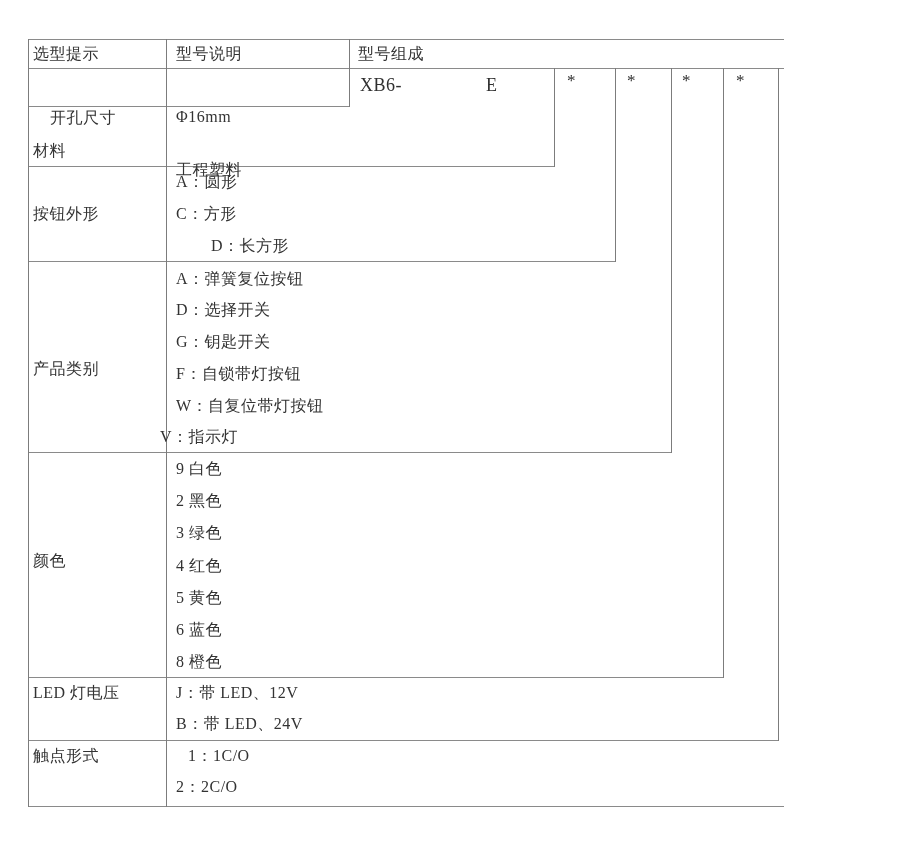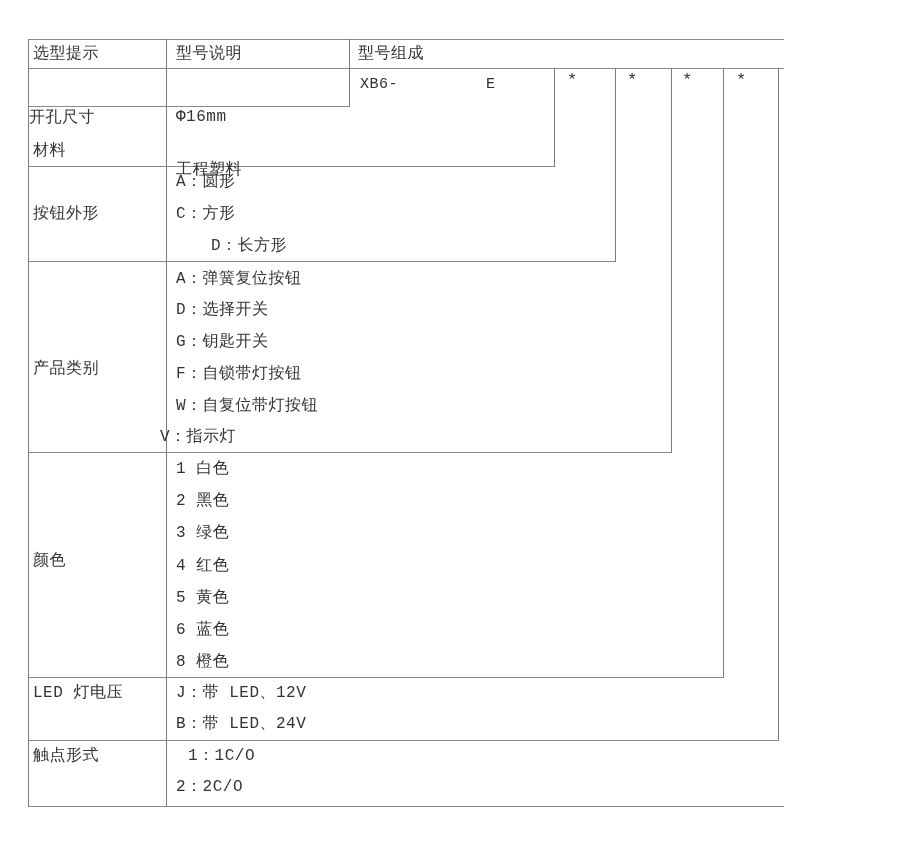--- a/index.html
+++ b/index.html
@@ -5,21 +5,21 @@
   html, body {
     margin: 0;
     padding: 0;
     background: #ffffff;
   }
   #canvas {
     position: relative;
     width: 784px;
     height: 847px;
     background: #ffffff;
-    font-family: Liberation Mono, monospace;
+    font-family: Liberation Serif, serif;
     color: #333333;
     overflow: hidden;
   }
   .hl {            
     position: absolute;
     height: 1px;
     background: #8a8a8a;
   }
   .vl {            
     position: absolute;
@@ -27,21 +27,21 @@
     background: #7c7c7c;
   }
   .t {             
     position: absolute;
     font-size: 16px;
     line-height: 20px;
     white-space: nowrap;
     letter-spacing: 0.5px;
   }
   .model-txt {
-    font-size: 15px;
+    font-size: 18px;
     line-height: 20px;
     color: #2f2f2f;
   }
   .star {
     font-size: 17px;
     color: #2f2f2f;
   }
 </style>
 </head>
 <body>
@@ -73,21 +73,21 @@
   <div class="t" style="left:358px; top:44px;">型号组成</div>
 
   <div class="t model-txt" style="left:360px; top:75px;">XB6-</div>
   <div class="t model-txt" style="left:486px; top:75px;">E</div>
   <div class="t star" style="left:567px; top:71px;">*</div>
   <div class="t star" style="left:627px; top:71px;">*</div>
   <div class="t star" style="left:682px; top:71px;">*</div>
   <div class="t star" style="left:736px; top:71px;">*</div>
   <div class="t star" style="left:789px; top:71px;">*</div>
 
-  <div class="t" style="left:29px; top:108px;">开孔尺寸</div>
+  <div class="t" style="left:50px; top:108px;">开孔尺寸</div>
   <div class="t" style="left:33px; top:141px;">材料</div>
   <div class="t" style="left:33px; top:204px;">按钮外形</div>
   <div class="t" style="left:33px; top:359px;">产品类别</div>
   <div class="t" style="left:33px; top:551px;">颜色</div>
   <div class="t" style="left:33px; top:683px;">LED 灯电压</div>
   <div class="t" style="left:33px; top:746px;">触点形式</div>
 
   <div class="t" style="left:176px; top:107px;">Φ16mm</div>
   <div class="t" style="left:176px; top:128px;margin-top:32px;">工程塑料</div>
 
@@ -95,21 +95,21 @@
   <div class="t" style="left:176px; top:204px;">C：方形</div>
   <div class="t" style="left:171px; top:236px;margin-left:40px;">D：长方形</div>
 
   <div class="t" style="left:176px; top:269px;">A：弹簧复位按钮</div>
   <div class="t" style="left:176px; top:300px;">D：选择开关</div>
   <div class="t" style="left:176px; top:332px;">G：钥匙开关</div>
   <div class="t" style="left:176px; top:364px;">F：自锁带灯按钮</div>
   <div class="t" style="left:176px; top:396px;">W：自复位带灯按钮</div>
   <div class="t" style="left:160px; top:427px;">V：指示灯</div>
 
-  <div class="t" style="left:176px; top:459px;">1 白色</div>
+  <div class="t" style="left:176px; top:459px;">9 白色</div>
   <div class="t" style="left:176px; top:491px;">2 黑色</div>
   <div class="t" style="left:176px; top:523px;">3 绿色</div>
   <div class="t" style="left:176px; top:556px;">4 红色</div>
   <div class="t" style="left:176px; top:588px;">5 黄色</div>
   <div class="t" style="left:176px; top:620px;">6 蓝色</div>
   <div class="t" style="left:176px; top:652px;">8 橙色</div>
 
   <div class="t" style="left:176px; top:683px;">J：带 LED、12V</div>
   <div class="t" style="left:176px; top:714px;">B：带 LED、24V</div>
 

